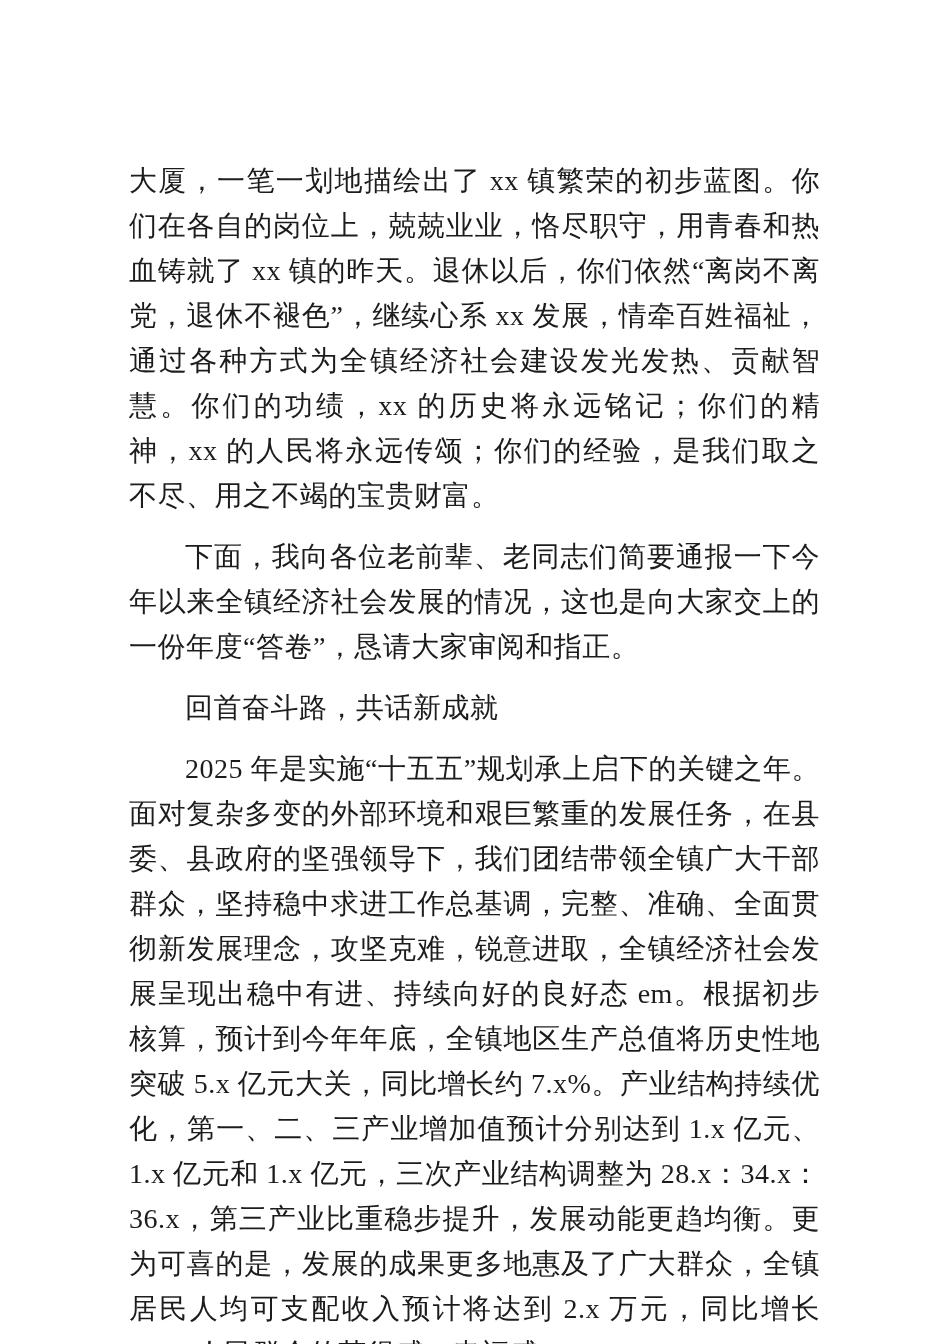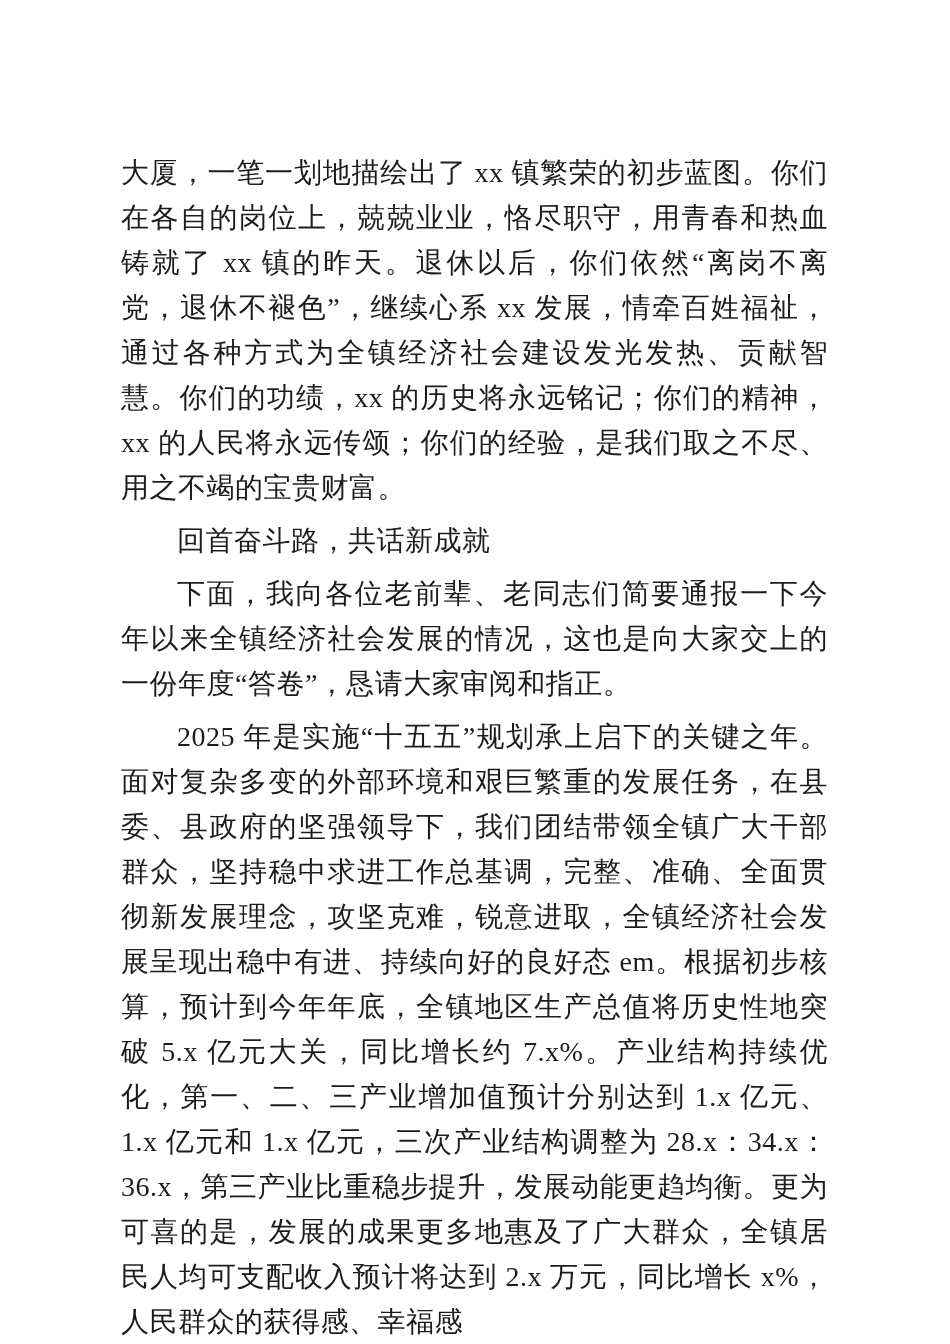--- a/index.html
+++ b/index.html
@@ -21,30 +21,30 @@
     top: 142px;
     width: 723px;
     color: #1c1c1c;
     font-size: 28px;
     line-height: 45px;
     text-align: justify;
     letter-spacing: 0.5px;
     font-weight: 400;
   }
   .text-block p {
-    margin: 8px;
+    margin: 16px;
     padding: 0;
   }
   .text-block p.indent {
     text-indent: 2em;
   }
 </style>
 </head>
 <body>
 
 <div class="page">
   <div class="text-block">
     <p class="para">大厦，一笔一划地描绘出了 xx 镇繁荣的初步蓝图。你们在各自的岗位上，兢兢业业，恪尽职守，用青春和热血铸就了 xx 镇的昨天。退休以后，你们依然“离岗不离党，退休不褪色”，继续心系 xx 发展，情牵百姓福祉，通过各种方式为全镇经济社会建设发光发热、贡献智慧。你们的功绩，xx 的历史将永远铭记；你们的精神，xx 的人民将永远传颂；你们的经验，是我们取之不尽、用之不竭的宝贵财富。</p>
+    <p class="para indent">下面，我向各位老前辈、老同志们简要通报一下今年以来全镇经济社会发展的情况，这也是向大家交上的一份年度“答卷”，恳请大家审阅和指正。</p>
     <p class="para indent">回首奋斗路，共话新成就</p>
-    <p class="para indent">下面，我向各位老前辈、老同志们简要通报一下今年以来全镇经济社会发展的情况，这也是向大家交上的一份年度“答卷”，恳请大家审阅和指正。</p>
     <p class="para indent">2025 年是实施“十五五”规划承上启下的关键之年。面对复杂多变的外部环境和艰巨繁重的发展任务，在县委、县政府的坚强领导下，我们团结带领全镇广大干部群众，坚持稳中求进工作总基调，完整、准确、全面贯彻新发展理念，攻坚克难，锐意进取，全镇经济社会发展呈现出稳中有进、持续向好的良好态 em。根据初步核算，预计到今年年底，全镇地区生产总值将历史性地突破 5.x 亿元大关，同比增长约 7.x%。产业结构持续优化，第一、二、三产业增加值预计分别达到 1.x 亿元、1.x 亿元和 1.x 亿元，三次产业结构调整为 28.x：34.x：36.x，第三产业比重稳步提升，发展动能更趋均衡。更为可喜的是，发展的成果更多地惠及了广大群众，全镇居民人均可支配收入预计将达到 2.x 万元，同比增长 x%，人民群众的获得感、幸福感</p>
   </div>
 </div>
 
 </body></html>

